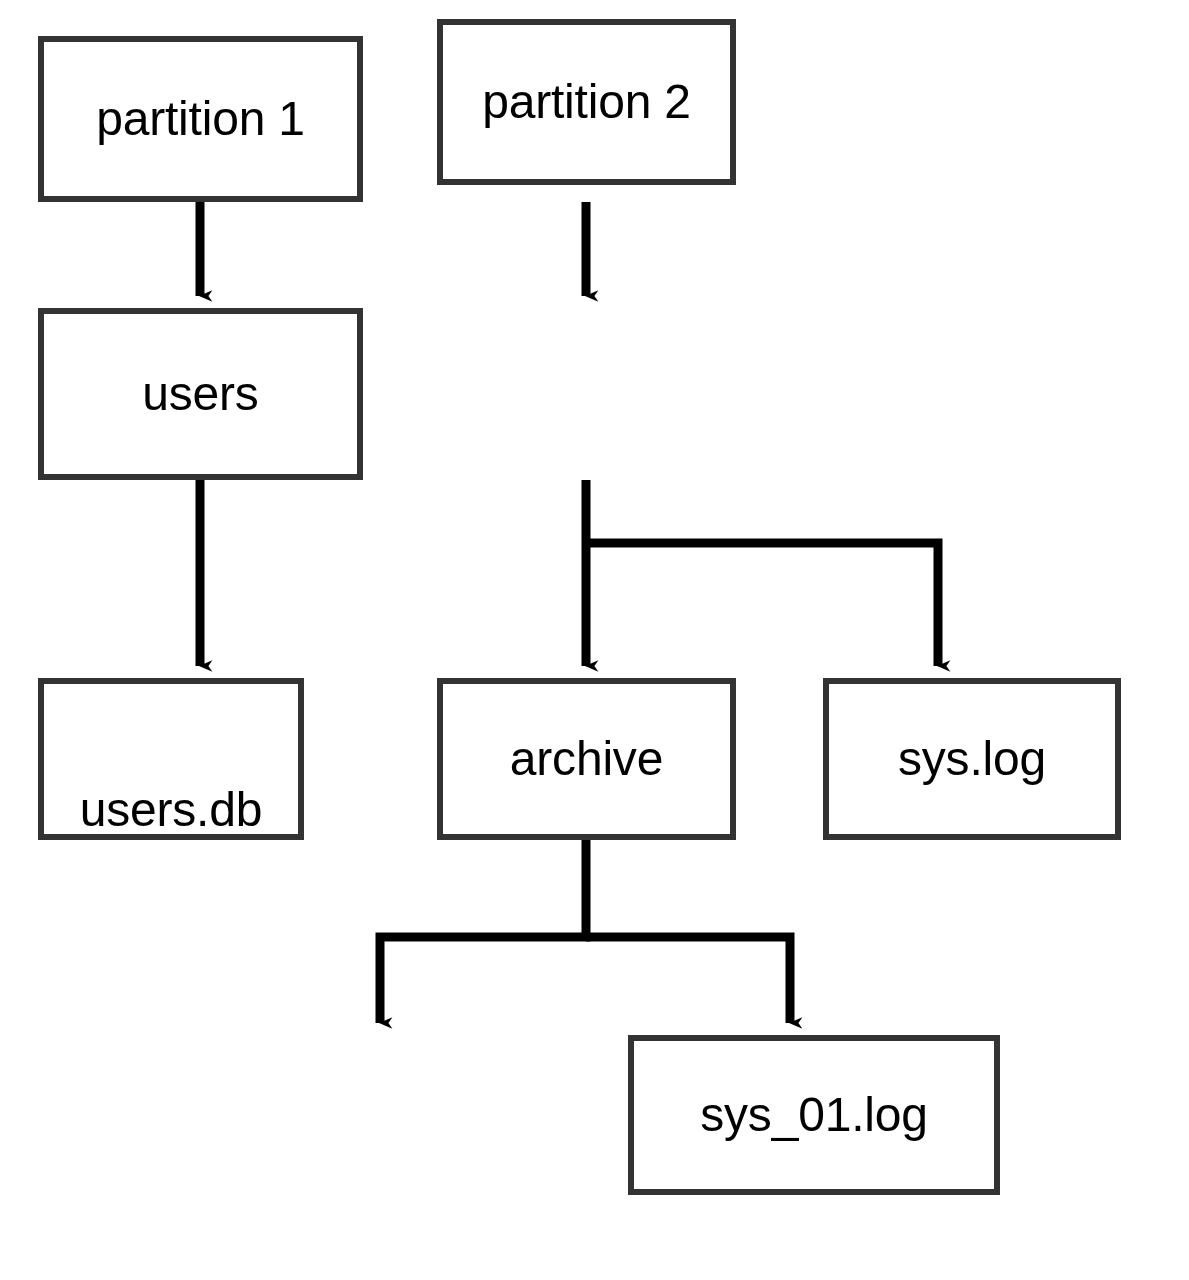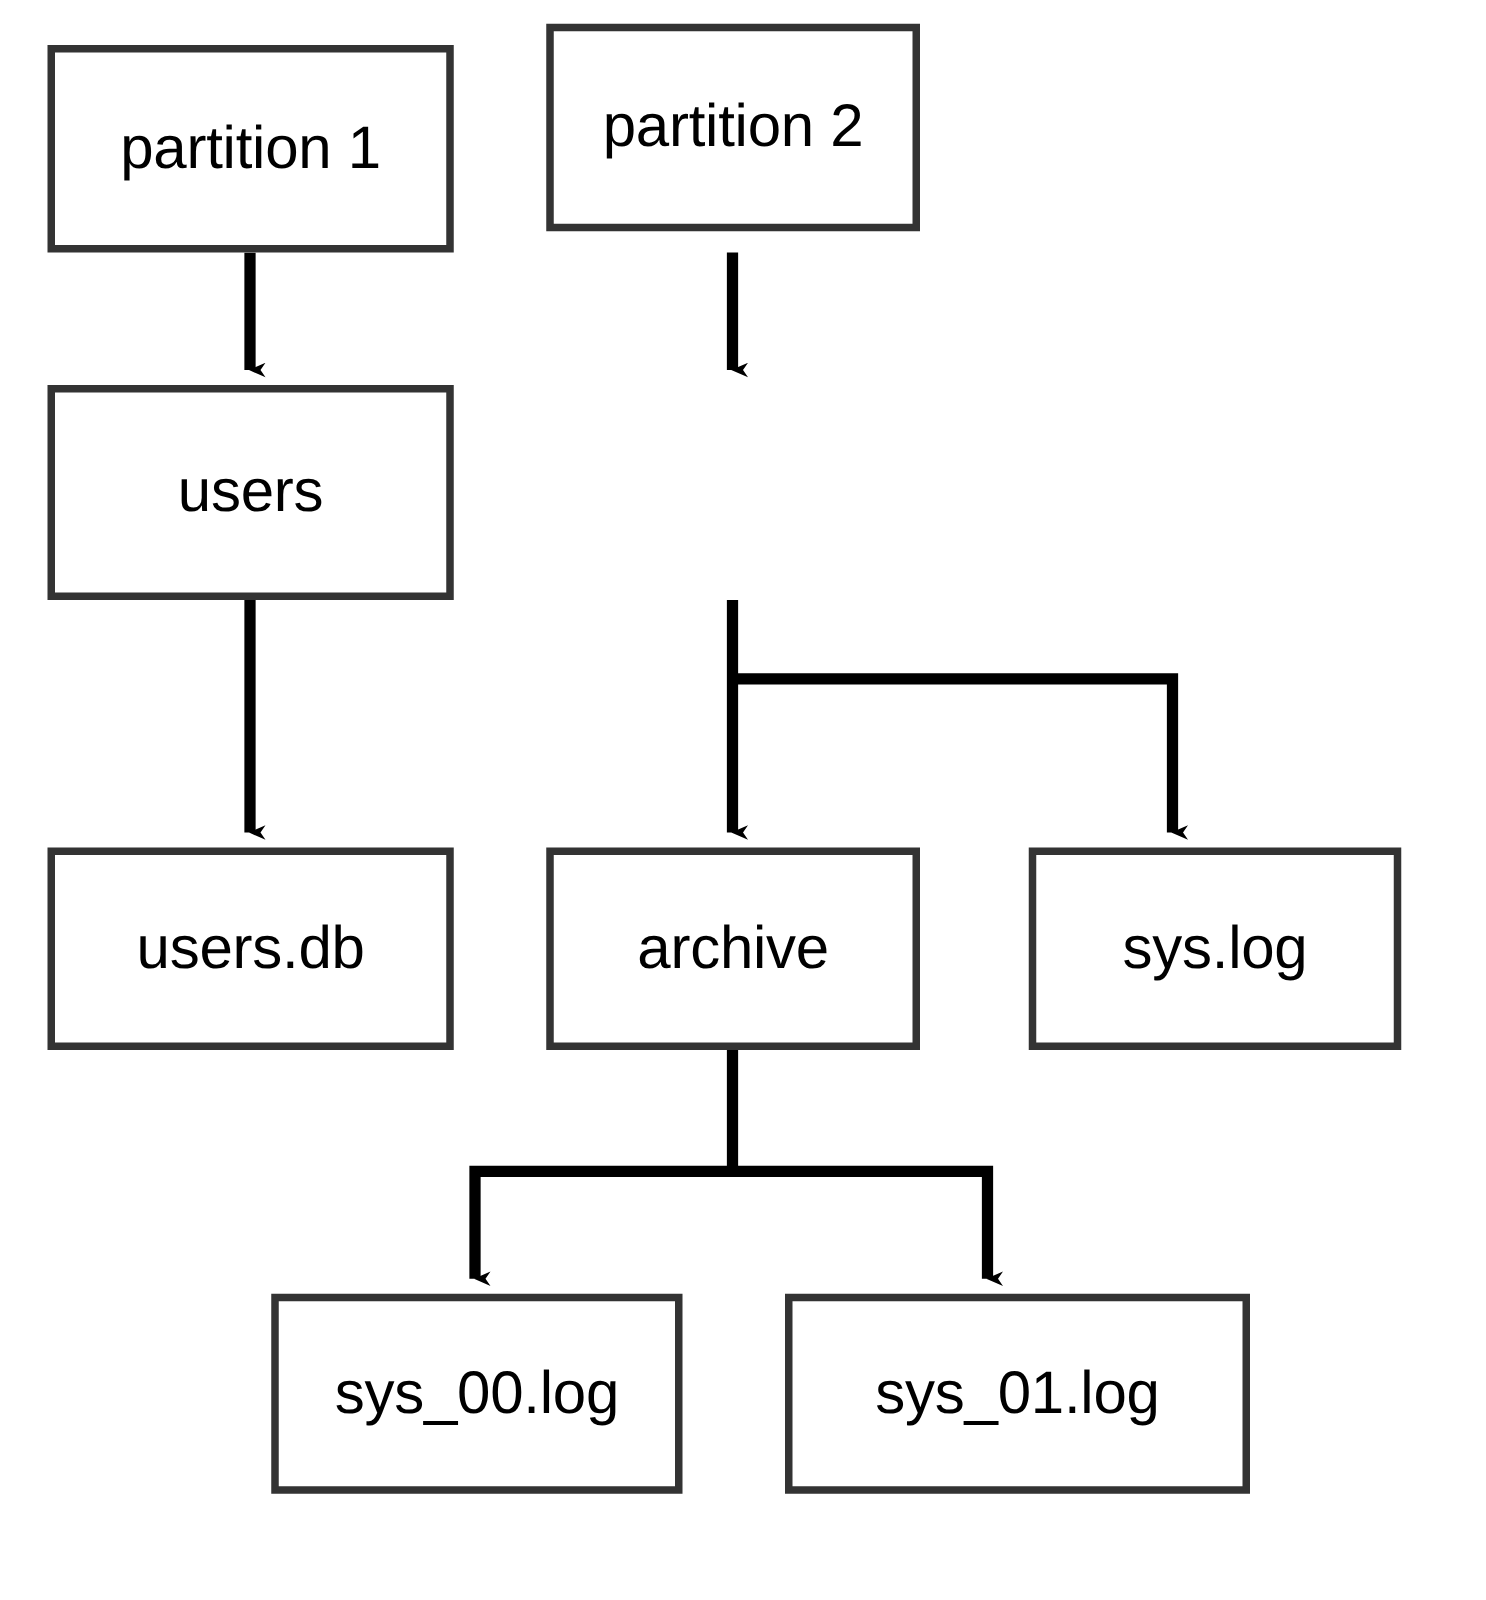--- a/index.html
+++ b/index.html
@@ -79,33 +79,30 @@
 
   <div class="node" style="left:437px; top:19px; width:299px; height:166px;">
     <span class="node-label">partition 2</span>
   </div>
 
   <div class="node" style="left:38px; top:308px; width:325px; height:172px;">
     <span class="node-label">users</span>
   </div>
 
 
-  <div class="node" style="left:38px; top:678px; width:325px; height:162px;">
+  <div class="node" style="left:38px; top:678px; width:266px; height:162px;align-items:flex-end;">
     <span class="node-label">users.db</span>
   </div>
 
   <div class="node" style="left:437px; top:678px; width:299px; height:162px;">
     <span class="node-label">archive</span>
   </div>
 
   <div class="node" style="left:787px; top:678px; width:298px; height:162px;margin-left:36px;">
     <span class="node-label">sys.log</span>
   </div>
 
-  <div class="node" style="left:217px; top:1035px; width:329px; height:160px;">
-    <span class="node-label">sys_00.log</span>
-  </div>
 
   <div class="node" style="left:628px; top:1035px; width:372px; height:160px;">
     <span class="node-label">sys_01.log</span>
   </div>
 
 </div>
 
 </body></html>

